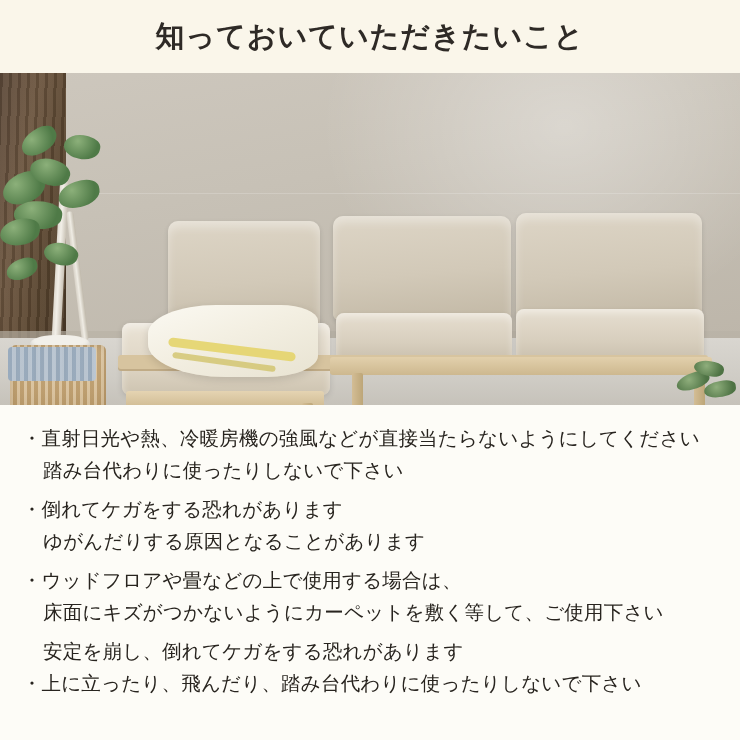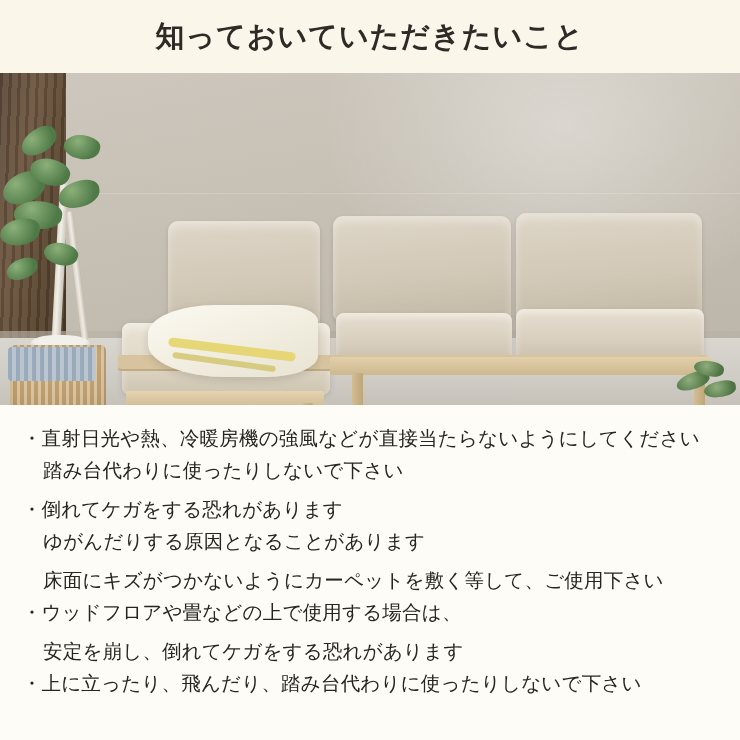--- a/index.html
+++ b/index.html
@@ -276,22 +276,22 @@
       <div class="note-line first"><span class="bullet-dot">・</span><span>直射日光や熱、冷暖房機の強風などが直接当たらないようにしてください</span></div>
       <div class="note-line cont">踏み台代わりに使ったりしないで下さい</div>
     </div>
 
     <div class="note-block">
       <div class="note-line first"><span class="bullet-dot">・</span><span>倒れてケガをする恐れがあります</span></div>
       <div class="note-line cont">ゆがんだりする原因となることがあります</div>
     </div>
 
     <div class="note-block">
+      <div class="note-line first"><span class="bullet-dot">・</span><span>ウッドフロアや畳などの上で使用する場合は、</span></div>
       <div class="note-line cont">床面にキズがつかないようにカーペットを敷く等して、ご使用下さい</div>
-      <div class="note-line first"><span class="bullet-dot">・</span><span>ウッドフロアや畳などの上で使用する場合は、</span></div>
     </div>
 
     <div class="note-block">
       <div class="note-line cont">安定を崩し、倒れてケガをする恐れがあります</div>
       <div class="note-line first"><span class="bullet-dot">・</span><span>上に立ったり、飛んだり、踏み台代わりに使ったりしないで下さい</span></div>
     </div>
 
   </div>
 </div>
 

